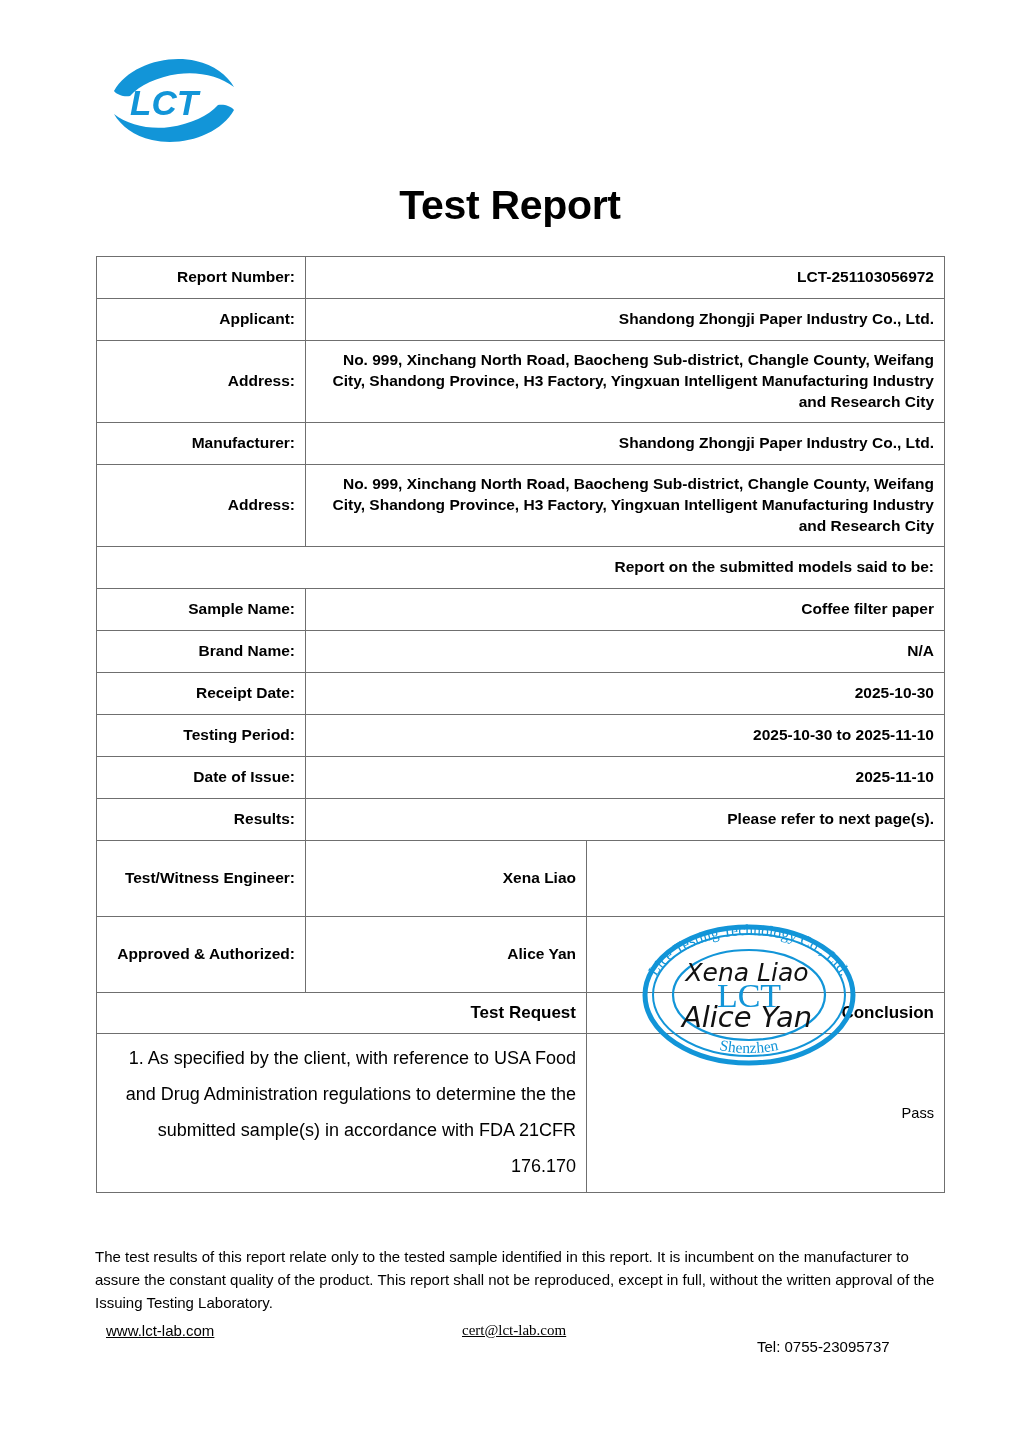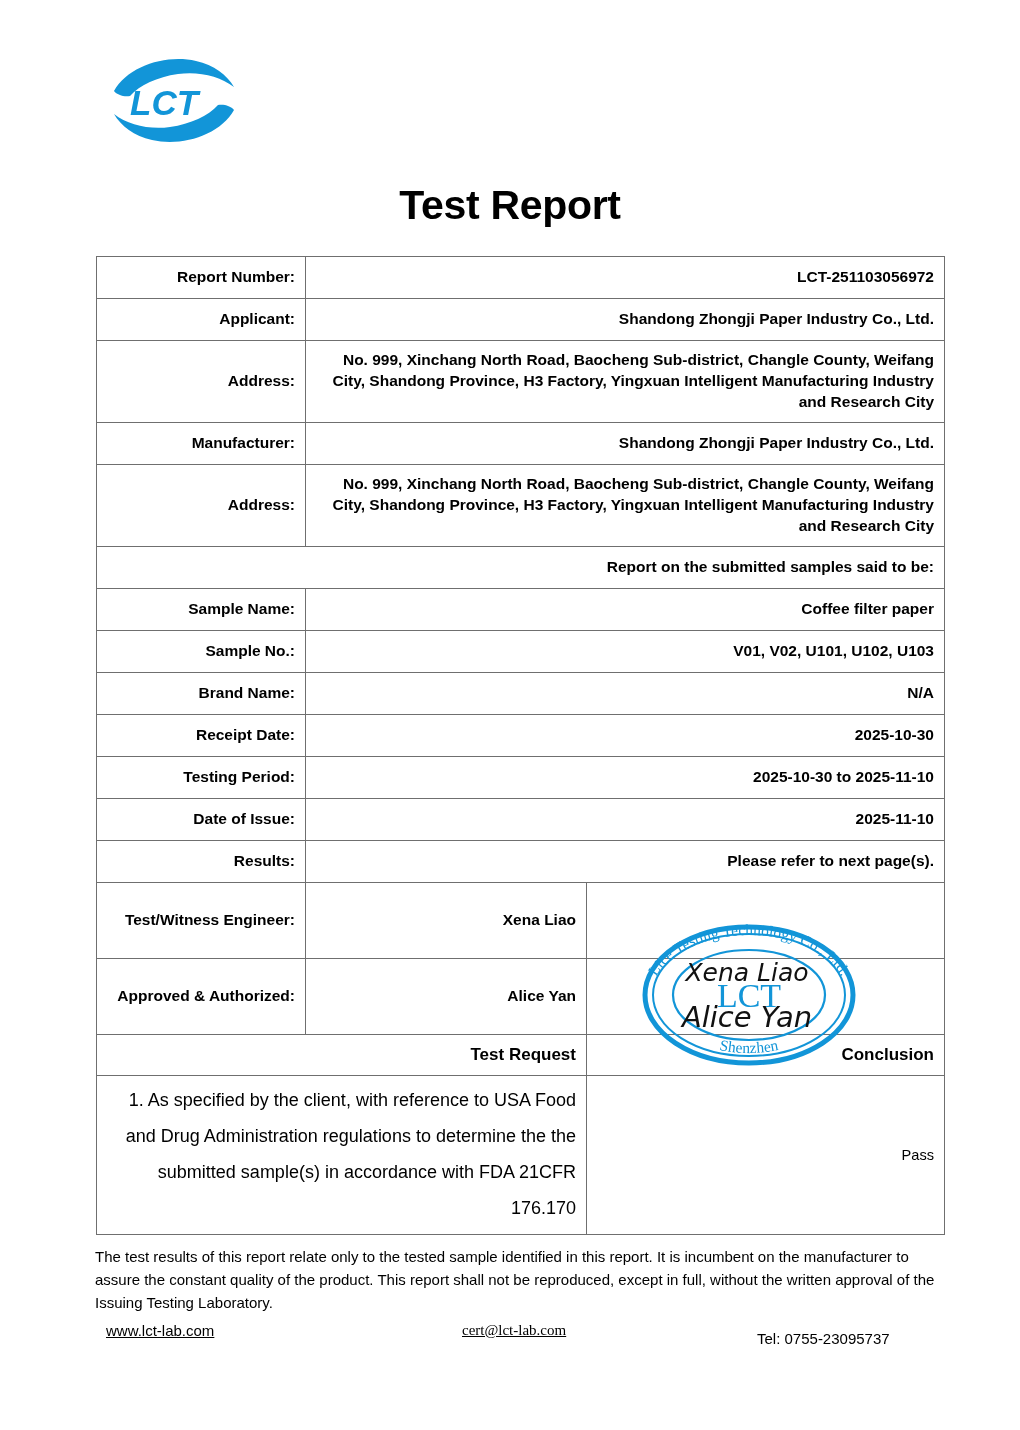--- a/index.html
+++ b/index.html
@@ -135,21 +135,21 @@
   .footer .f-mail {
     position: absolute;
     left: 367px;
     top: 0;
     text-decoration: underline;
     font-family: Liberation Serif, serif;
   }
   .footer .f-tel {
     position: absolute;
     left: 662px;
-    top: 8px;
+    top: 16px;
   }
 </style>
 </head>
 <body>
 
 <div class="logo-wrap">
   <svg width="132" height="98" viewBox="0 0 132 98" xmlns="http://www.w3.org/2000/svg">
     <g fill="#1295d8">
 
       <path d="M6 39 C20 14, 58 2, 88 9 C106 13, 119 23, 126 35 C112 24, 90 19, 70 22 C49 25, 32 33, 22 44 C16 45, 9 43, 6 39 Z"></path>
@@ -184,29 +184,25 @@
     </tr>
     <tr>
       <td class="lbl row-1line">Manufacturer:</td>
       <td class="val" colspan="2">Shandong Zhongji Paper Industry Co., Ltd.</td>
     </tr>
     <tr>
       <td class="lbl tall">Address:</td>
       <td class="val" colspan="2">No. 999, Xinchang North Road, Baocheng Sub-district, Changle County, Weifang City, Shandong Province, H3 Factory, Yingxuan Intelligent Manufacturing Industry and Research City</td>
     </tr>
     <tr>
-      <td class="section-head row-1line" colspan="3">Report on the submitted samples said to be:</td>
+      <td class="section-head row-1line" colspan="3">Report on the submitted models said to be:</td>
     </tr>
     <tr>
       <td class="lbl row-1line">Sample Name:</td>
       <td class="val" colspan="2">Coffee filter paper</td>
-    </tr>
-    <tr>
-      <td class="lbl row-1line">Sample No.:</td>
-      <td class="val" colspan="2">V01, V02, U101, U102, U103</td>
     </tr>
     <tr>
       <td class="lbl row-1line">Brand Name:</td>
       <td class="val" colspan="2">N/A</td>
     </tr>
     <tr>
       <td class="lbl row-1line">Receipt Date:</td>
       <td class="val" colspan="2">2025-10-30</td>
     </tr>
     <tr>

